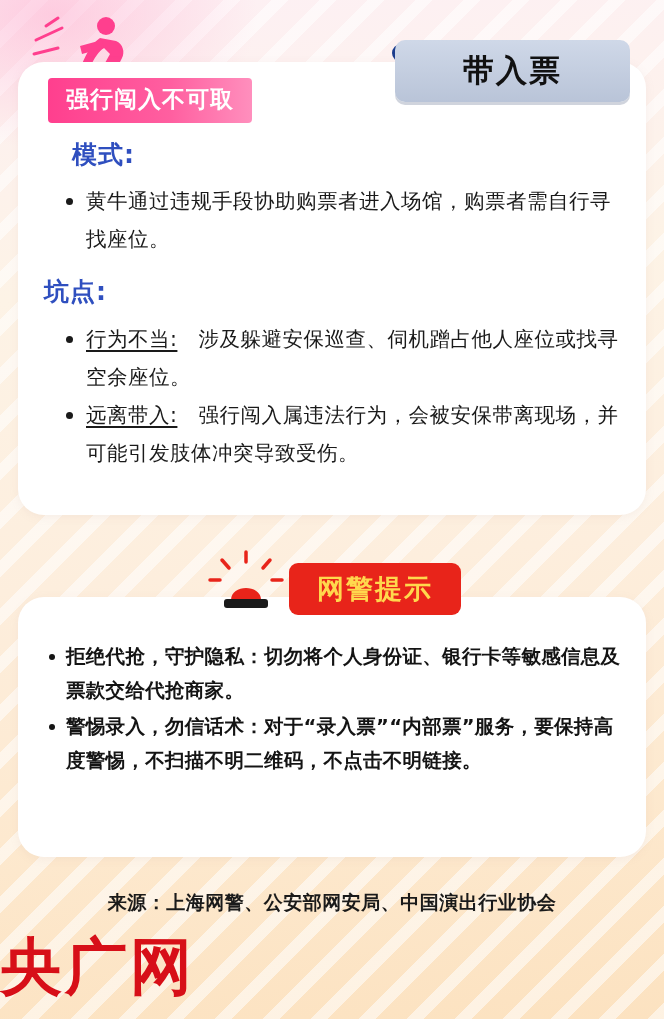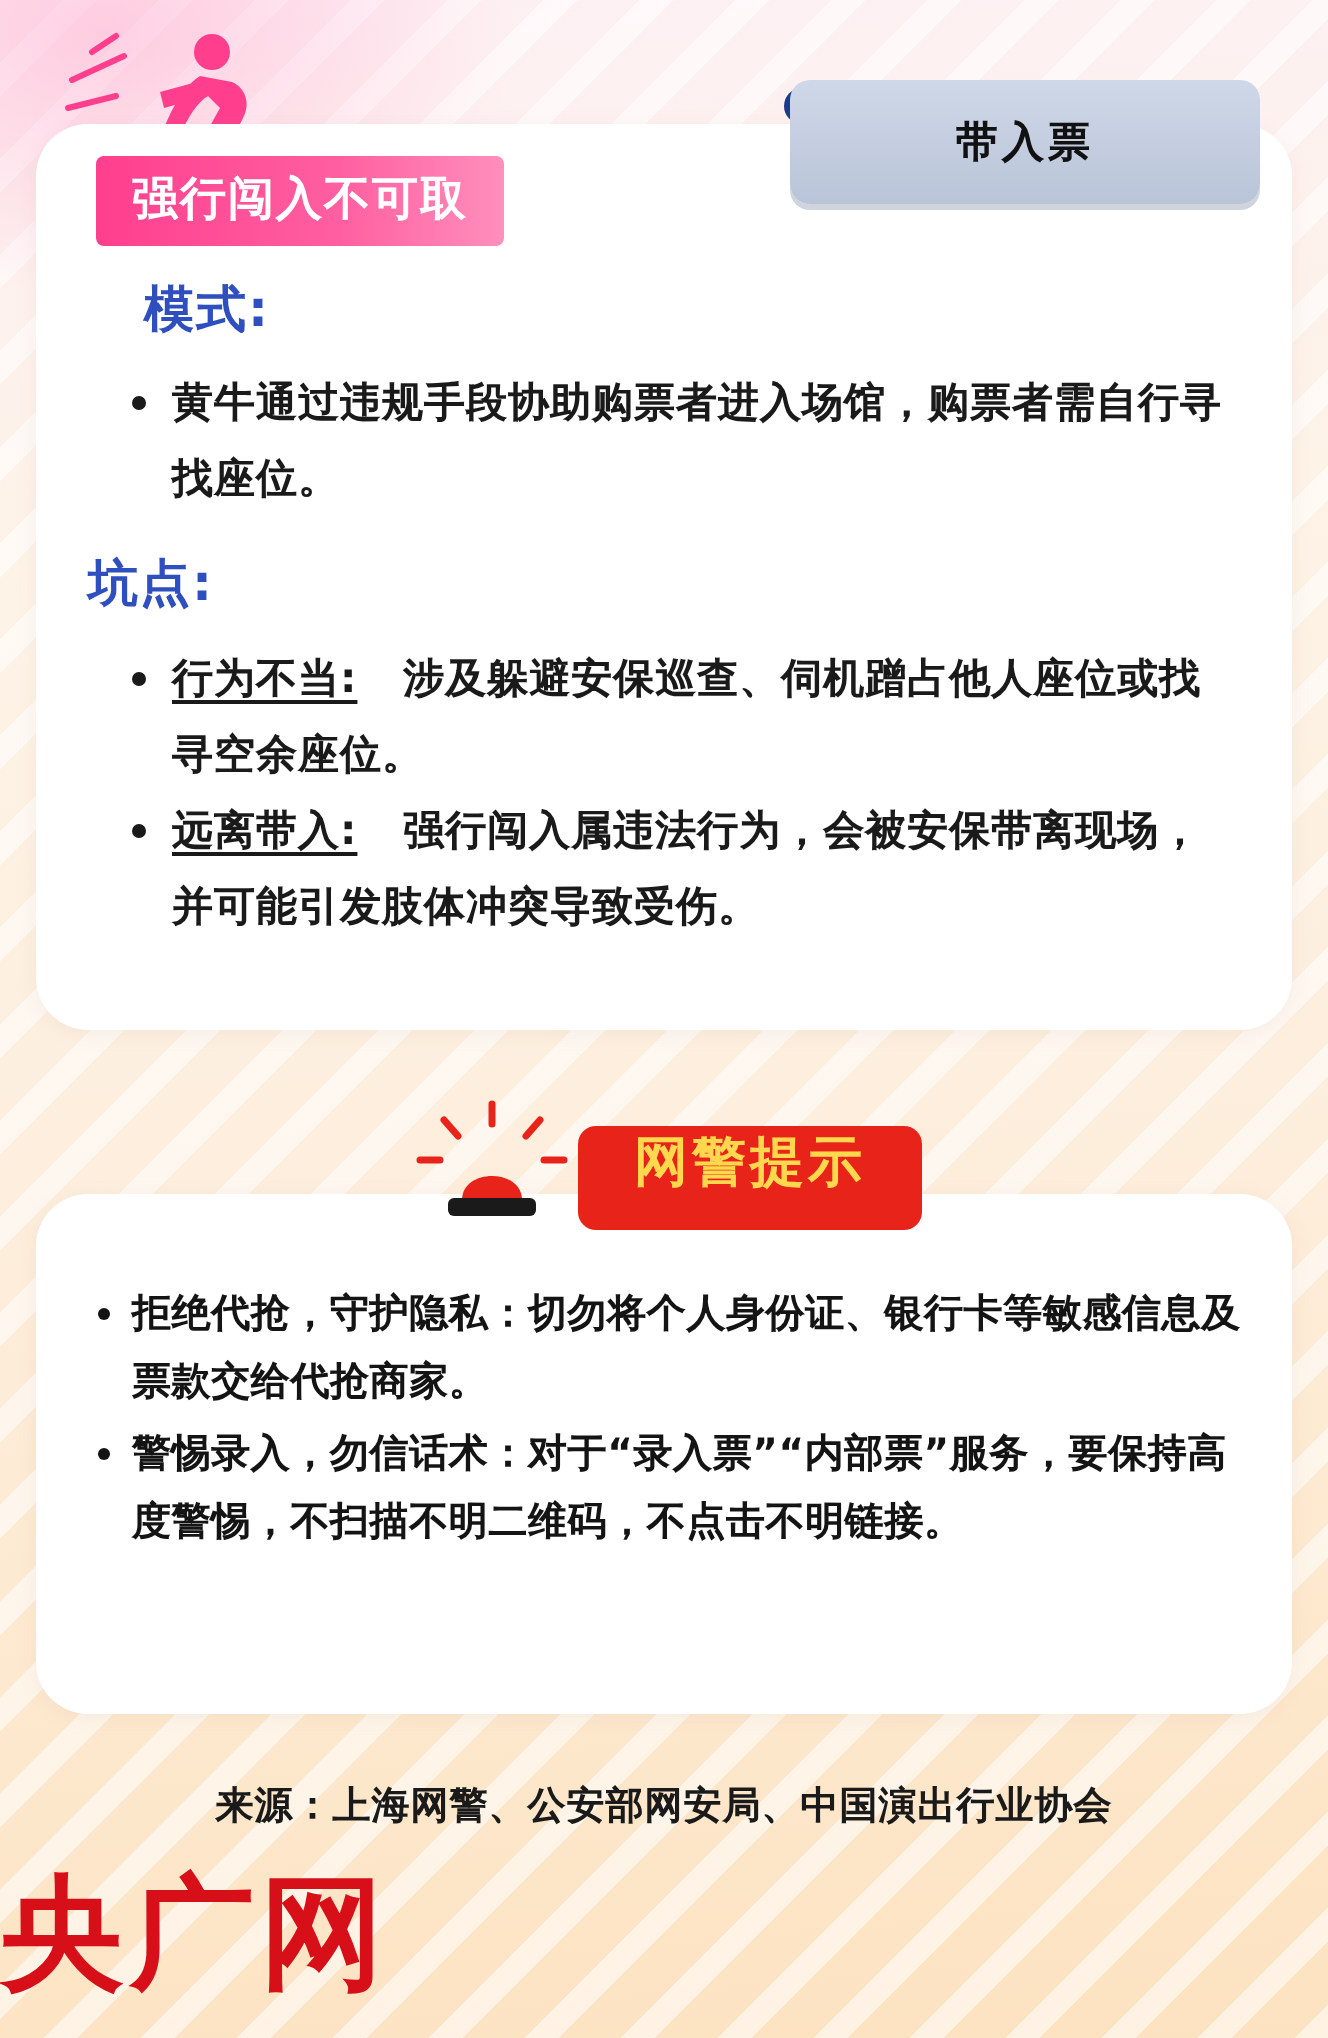--- a/index.html
+++ b/index.html
@@ -66,21 +66,21 @@
     box-shadow: 0 3px 0 rgba(150,160,180,0.45);
   }
   .ribbon-notch {
     position: absolute;
     left: 392px; top: 44px;
     width: 18px; height: 18px;
     background: #1b3c8c;
     border-radius: 50%;
   }
   .ribbon-text {
-    font-size: 21px;
+    font-size: 31px;
     font-weight: 700;
     color: #111111;
     letter-spacing: 2px;
     font-family: "DejaVu Sans", "Liberation Sans", sans-serif;
   }
   .pink-tag {
     position: absolute;
     left: 48px; top: 78px;
     background: linear-gradient(90deg, #ff3f8e 0%, #ff5fa0 60%, #ff8fbd 100%);
     color: #ffffff;
@@ -104,21 +104,21 @@
     position: absolute;
     left: 60px;
     width: 560px;
     list-style: none;
   }
   .bullet-list li {
     position: relative;
     padding-left: 26px;
     font-size: 20.5px;
     line-height: 38px;
-    font-weight: 700;
+    font-weight: 400;
     color: #1a1a1a;
     letter-spacing: 0.5px;
   }
   .bullet-list li::before {
     content: "";
     position: absolute;
     left: 6px; top: 16px;
     width: 7px; height: 7px;
     background: #1a1a1a;
     border-radius: 50%;
@@ -137,21 +137,21 @@
     position: absolute;
     left: 200px; top: 548px;
     width: 92px; height: 66px;
   }
   .tips-badge {
     position: absolute;
     left: 289px; top: 563px;
     width: 172px; height: 52px;
     background: #e8241a;
     border-radius: 9px;
-    display: flex; align-items: flex-start; justify-content: center;
+    display: flex; align-items: center; justify-content: center;
   }
   .tips-badge-text {
     font-size: 27px;
     font-weight: 700;
     color: #ffd84d;
     letter-spacing: 2px;
   }
   .tips-list {
     position: absolute;
     left: 44px; top: 640px;

